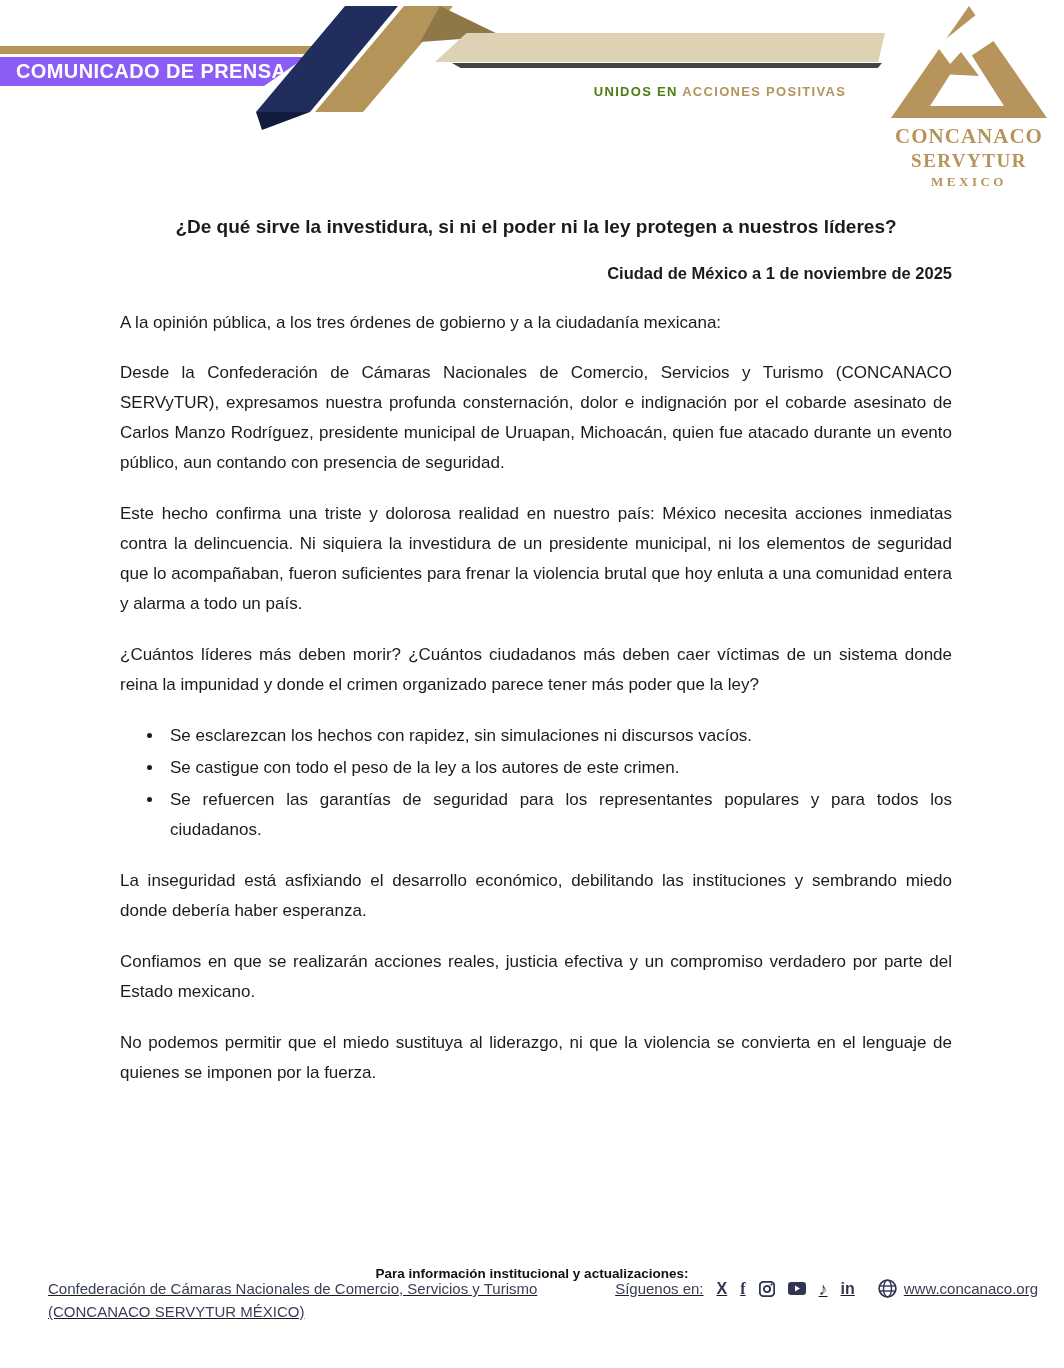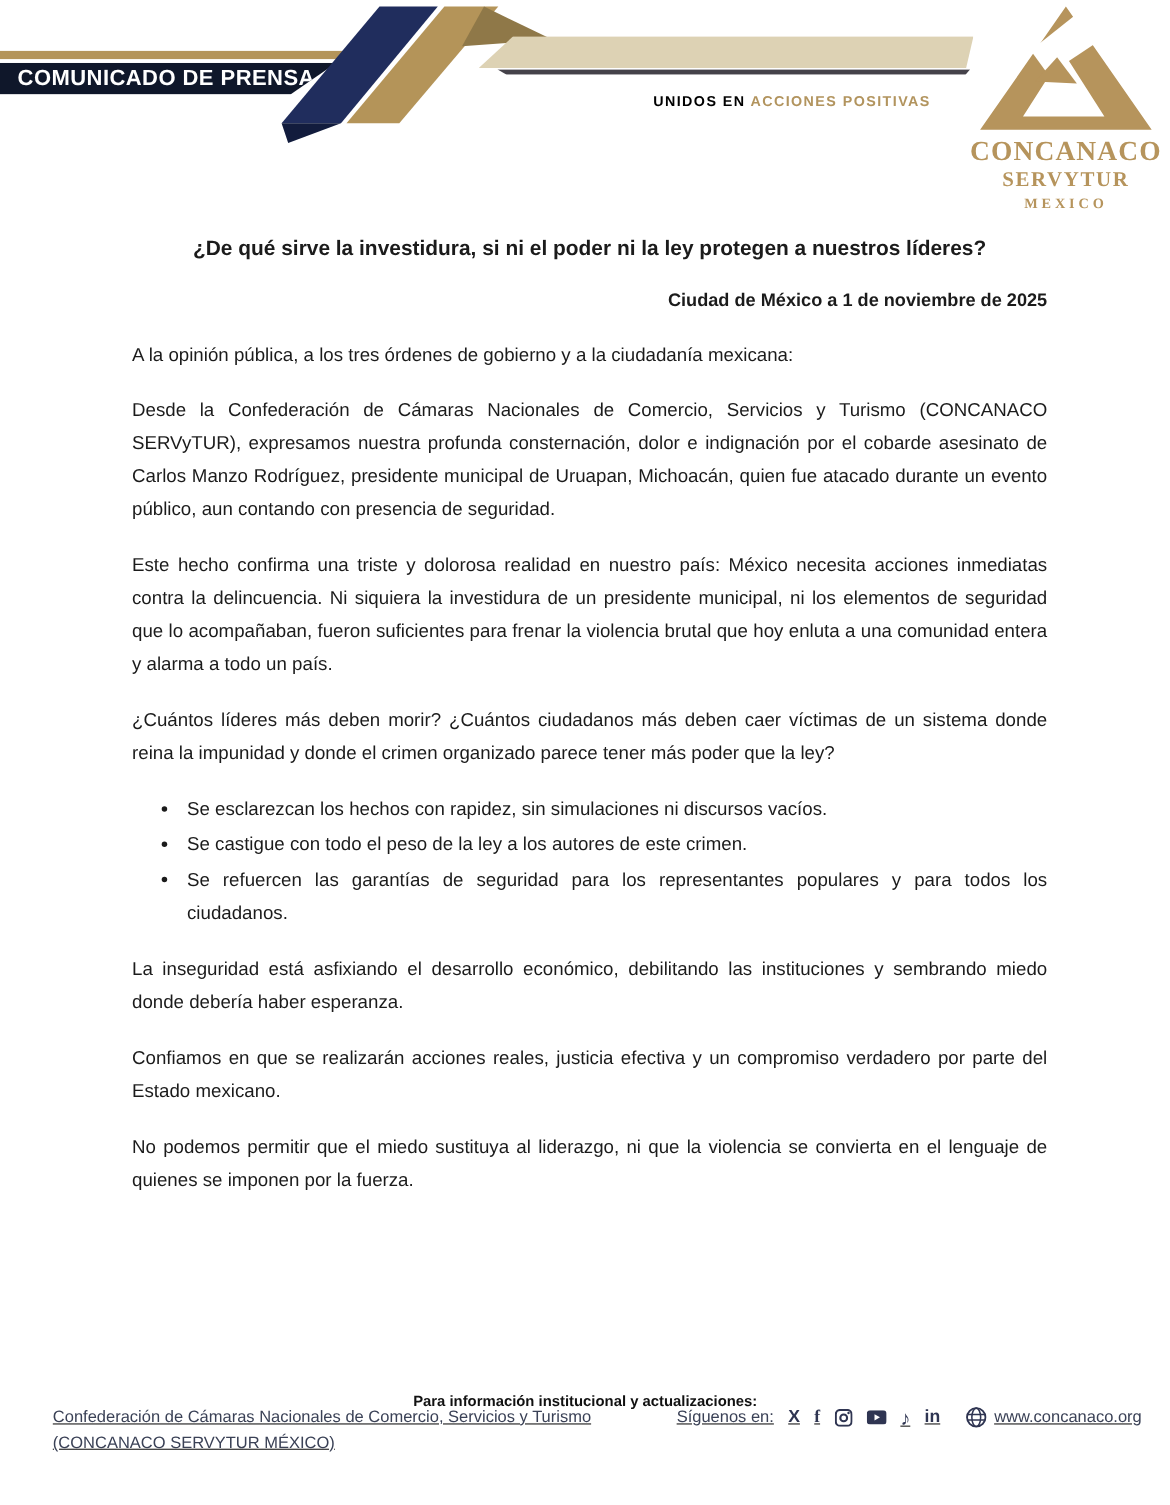--- a/index.html
+++ b/index.html
@@ -36,21 +36,21 @@
     clip-path:polygon(0 0, 100% 0, 99% 100%, 2% 100%);
   }
   .tagline {
     position:absolute; left:560px; top:84px; width:320px; text-align:center;
     font-size:13px; font-weight:600; letter-spacing:1.3px; white-space:nowrap;
   }
 
   
   .logo { position:absolute; left:876px; top:4px; width:186px; text-align:center; }
   .logo .logo-mark { display:block; margin:0 auto; }
-  .logo .logo-l1 { font-family:"Liberation Serif", serif; font-weight:bold; font-size:25px; letter-spacing:1px; margin-top:4px; }
+  .logo .logo-l1 { font-family:"Liberation Serif", serif; font-weight:bold; font-size:21px; letter-spacing:1px; margin-top:4px; }
   .logo .logo-l2 { font-family:"Liberation Serif", serif; font-weight:bold; font-size:19px; letter-spacing:1.5px; margin-top:1px; }
   .logo .logo-l3 { font-family:"Liberation Serif", serif; font-weight:bold; font-size:13px; letter-spacing:3.5px; margin-top:2px; }
 
   
   .content {
     position:absolute; left:120px; top:214px; width:832px;
     font-size:17px; line-height:30px; text-align:justify;
   }
   .doc-title { text-align:center; font-weight:bold; font-size:19px; line-height:26px; margin-bottom:18px; }
   .doc-date  { text-align:right; font-size:16.5px; margin-bottom:20px;font-weight:bold; }
@@ -78,36 +78,36 @@
 </style>
 </head>
 <body>
 
 <div class="page">
 
   <div class="letterhead">
 
     <div class="stripe-thin" style="background:#b49459;"></div>
 
-    <div class="band-left" style="background:#0f172a;">
+    <div class="band-left" style="background:#8b5cf6;">
       <span class="band-label">COMUNICADO DE PRENSA</span>
     </div>
 
     <svg class="diag-navy" width="1064" height="200" viewBox="0 0 1064 200">
       <polygon points="345,6 398,6 310,112 256,112" fill="#202d5d"></polygon>
       <polygon points="256,112 310,112 262,130" fill="#121c3d"></polygon>
       <polygon points="404,6 453,6 363,112 315,112" fill="#b49459"></polygon>
       <polygon points="440,6 502,36 420,42" fill="#8f7848"></polygon>
     </svg>
 
     <div class="band-right" style="background:#ddd2b4;"></div>
     <div class="underline-dark" style="background:#45424a;"></div>
 
     <div class="tagline">
-      <span style="color:#000000;text-align:right;">UNIDOS EN </span><span style="color:#b2945e;">ACCIONES POSITIVAS</span>
+      <span style="color:#4d7c0f;text-align:right;">UNIDOS EN </span><span style="color:#b2945e;">ACCIONES POSITIVAS</span>
     </div>
 
     <div class="logo">
       <svg class="logo-mark" width="160" height="116" viewBox="0 0 160 116">
         <path d="M80 2 L158 114 L2 114 Z M78 44 L115 102 L41 102 Z" fill="#b6945c" fill-rule="evenodd"></path>
         <polygon points="88,10 106,36 64,64 48,42" fill="#ffffff"></polygon>
         <polygon points="72,48 90,72 52,70" fill="#b6945c"></polygon>
       </svg>
       <div class="logo-l1" style="color:#b6945c;">CONCANACO</div>
       <div class="logo-l2" style="color:#b6945c;">SERVYTUR</div>

